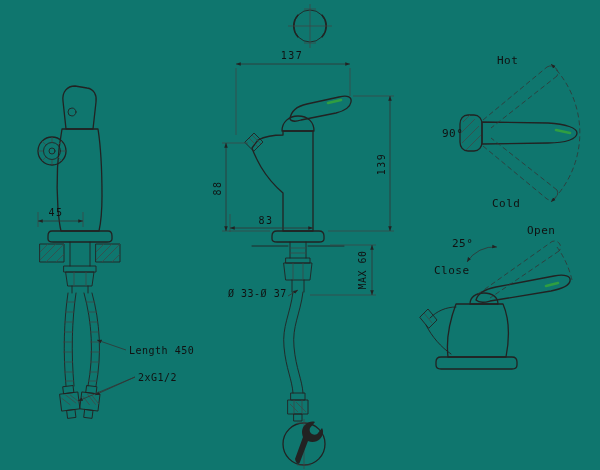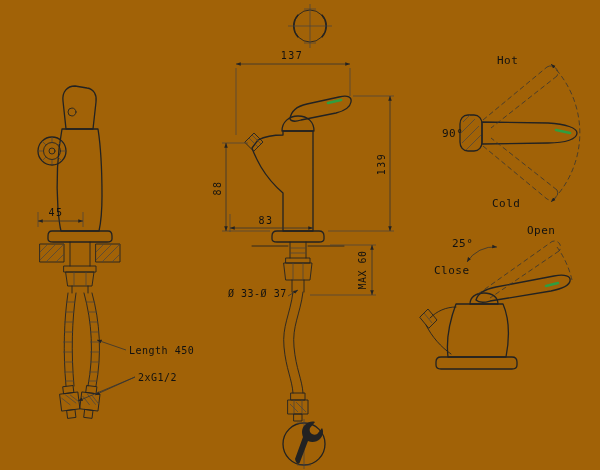--- a/index.html
+++ b/index.html
@@ -1,16 +1,16 @@
 <!DOCTYPE html>
 <html><head>
 <meta charset="utf-8">
 <style>
   html,body{margin:0;padding:0;background:#ffffff}
-  .sheet{width:600px;height:470px;background:#a16207;position:relative;overflow:hidden;
+  .sheet{width:600px;height:470px;background:#0f766e;position:relative;overflow:hidden;
          font-family:"DejaVu Sans Mono",monospace}
   svg{display:block}
   .ol  {fill:none;stroke:#222;stroke-width:1.3;stroke-linejoin:round;stroke-linecap:round}
   .ol2 {fill:none;stroke:#222;stroke-width:.9;stroke-linejoin:round;stroke-linecap:round}
   .thin{fill:none;stroke:#444;stroke-width:.7}
   .dim {fill:none;stroke:#333;stroke-width:.8}
   .dash{stroke-dasharray:5 3}
   .dimtxt{font-family:"DejaVu Sans Mono",monospace;font-size:10px;fill:#111;letter-spacing:1.5px}
   .dimtxt2{font-family:"DejaVu Sans Mono",monospace;font-size:10px;fill:#111;letter-spacing:.5px}
   .lbl{font-family:"DejaVu Sans Mono",monospace;font-size:11px;fill:#111;letter-spacing:.5px}

